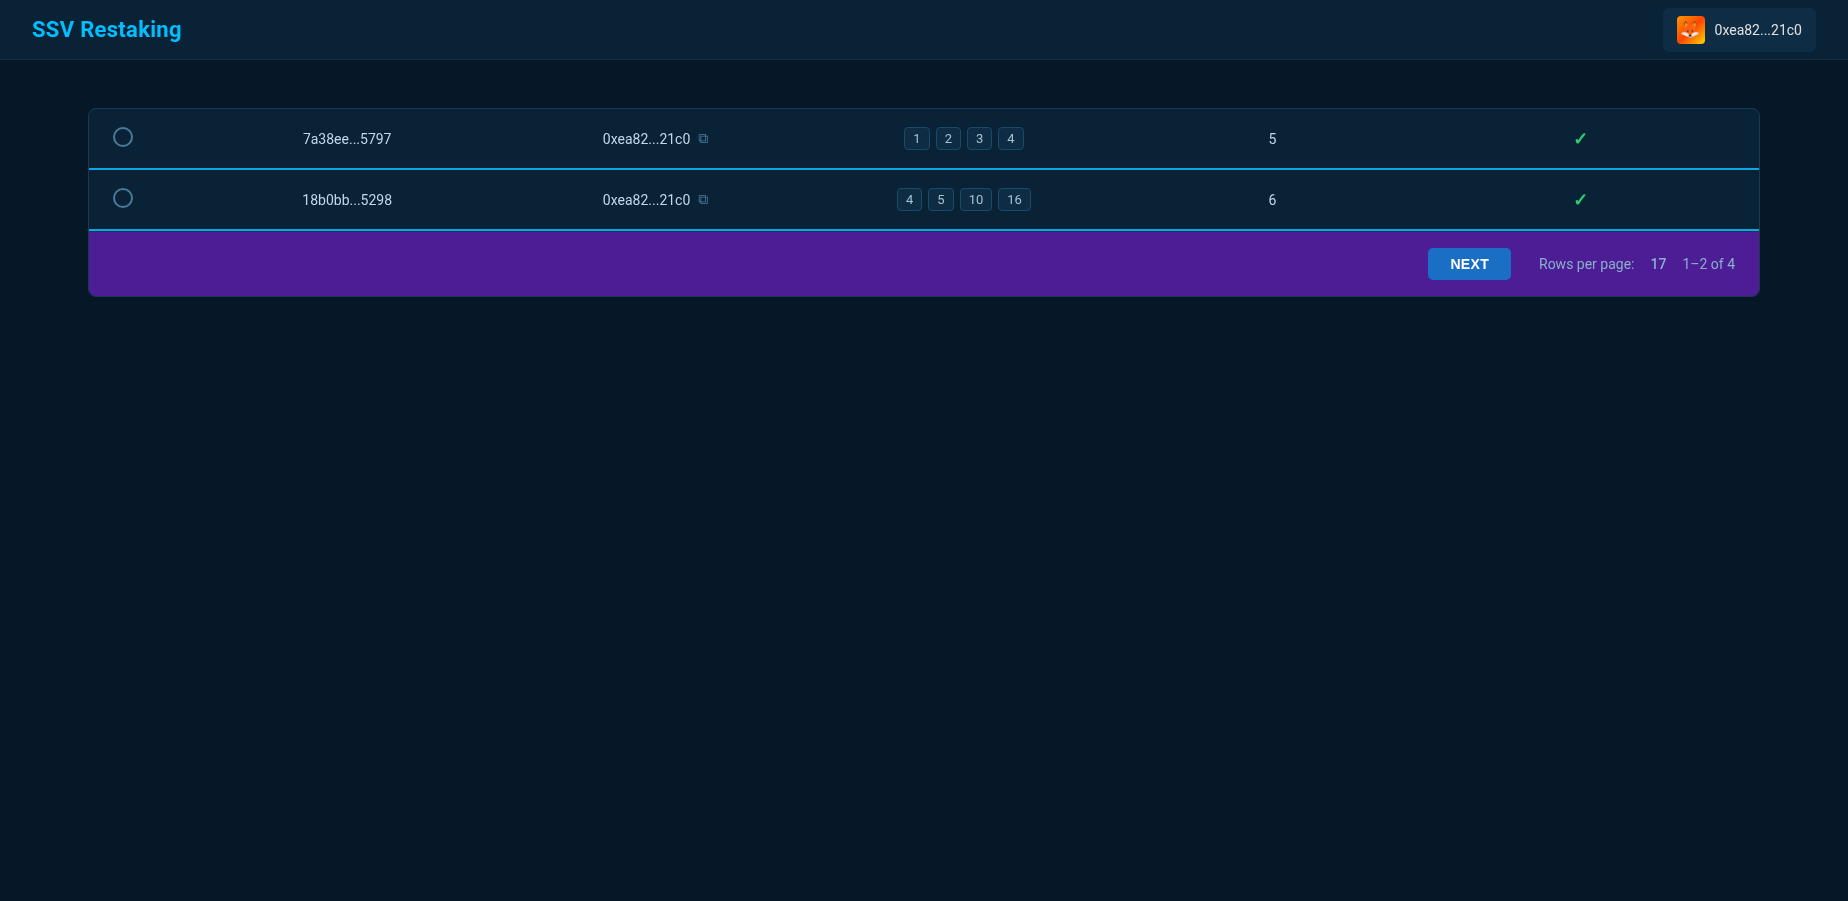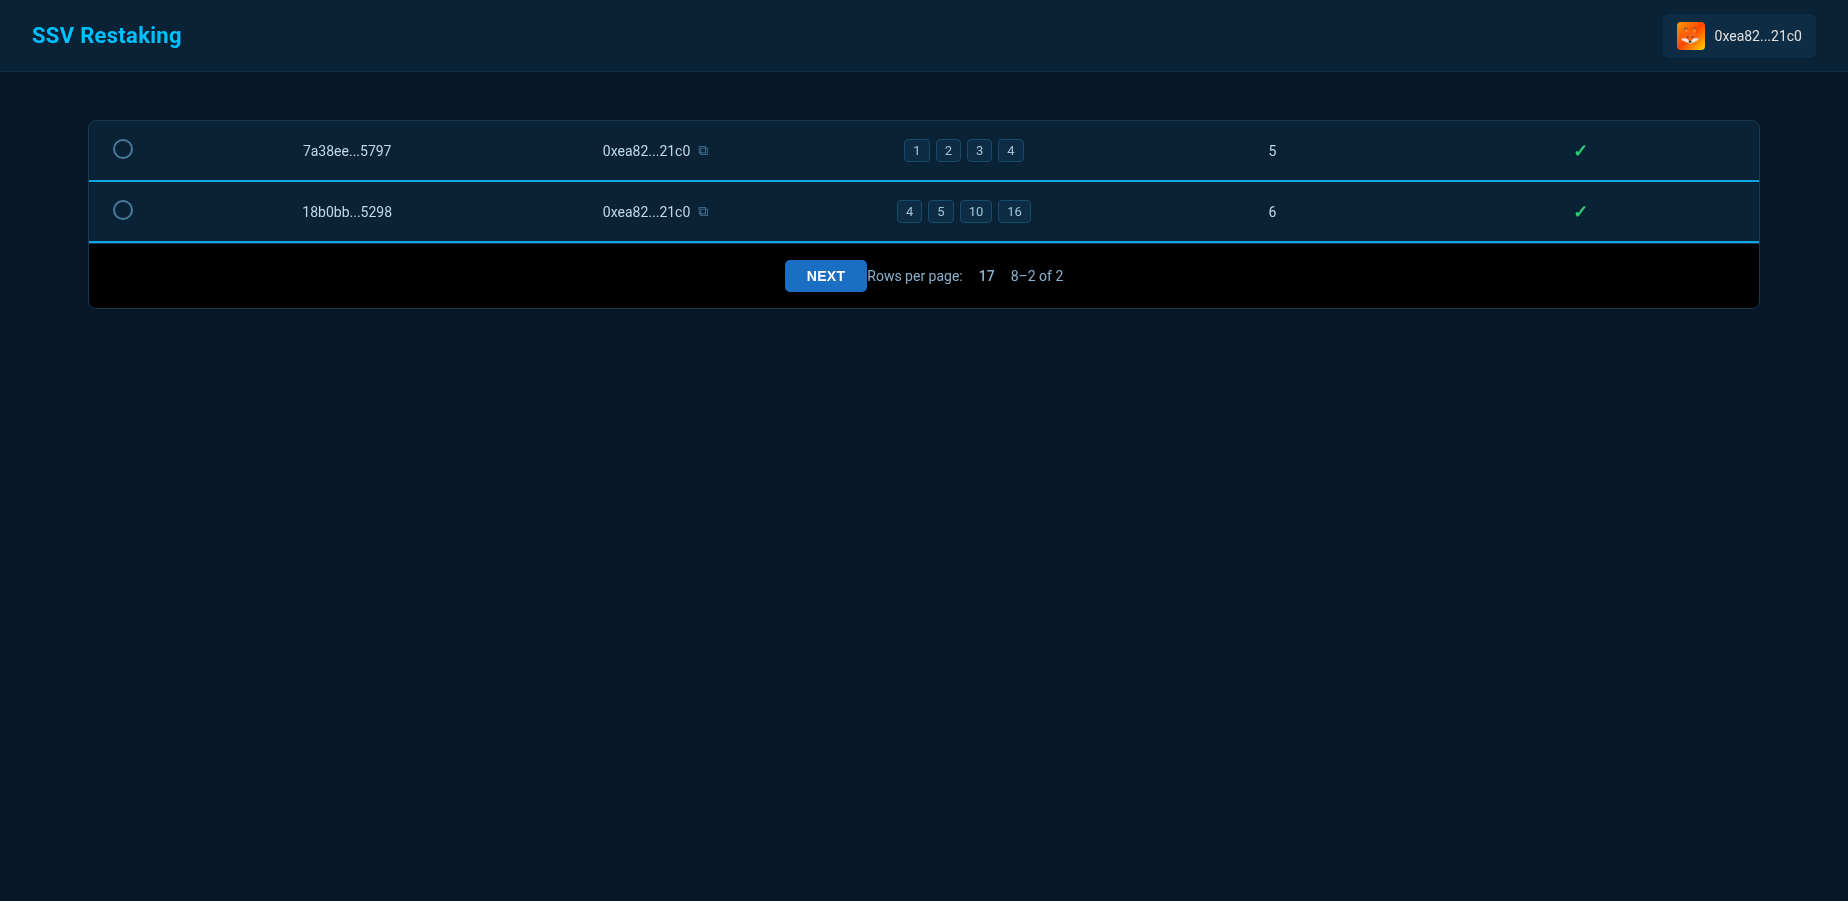--- a/index.html
+++ b/index.html
@@ -12,21 +12,21 @@
       background-color: #061828;
       color: #ffffff;
       font-family: -apple-system, BlinkMacSystemFont, 'Segoe UI', Roboto, sans-serif;
       min-height: 901px;
       width: 1848px;
     }
 
     
     .header {
       background-color: #0a2235;
-      height: 72px;
+      height: 60px;
       display: flex;
       align-items: center;
       justify-content: space-between;
       padding: 0 32px;
       border-bottom: 1px solid #0e2d45;
     }
 
     .header-logo {
       font-size: 22px;
       font-weight: 700;
@@ -216,24 +216,24 @@
     .status-check {
       color: #2ecc71;
       font-size: 18px;
       font-weight: 700;
     }
 
     
     .table-footer {
       display: flex;
       align-items: center;
-      justify-content: center;
+      justify-content: flex-end;
       padding: 16px 24px;
       border-top: 1px solid #1a3a54;
-      background-color: #000000;
+      background-color: #4c1d95;
     }
 
     .next-button {
       background-color: #1a6fc4;
       color: #ffffff;
       font-size: 14px;
       font-weight: 600;
       padding: 8px 22px;
       border: none;
       border-radius: 5px;
@@ -245,20 +245,21 @@
       display: flex;
       align-items: center;
       gap: 16px;
       color: #8ab0cc;
       font-size: 14px;
     }
 
     .rows-per-page {
       color: #8ab0cc;
       font-size: 14px;
+      margin-left: 28px;
     }
 
     .rows-count {
       color: #8ab0cc;
       font-size: 14px;
       font-weight: 500;
     }
 
     .page-range {
       color: #8ab0cc;
@@ -341,18 +342,18 @@
       <div class="table-cell">
         <span class="status-check">✓</span>
       </div>
     </div>
 
     <div class="table-footer">
       <button class="next-button">NEXT</button>
       <div class="pagination-info">
         <span class="rows-per-page">Rows per page:</span>
         <span class="rows-count">17</span>
-        <span class="page-range">8–2 of 2</span>
+        <span class="page-range">1–2 of 4</span>
       </div>
     </div>
 
   </div>
 </main>
 
 </body></html>

